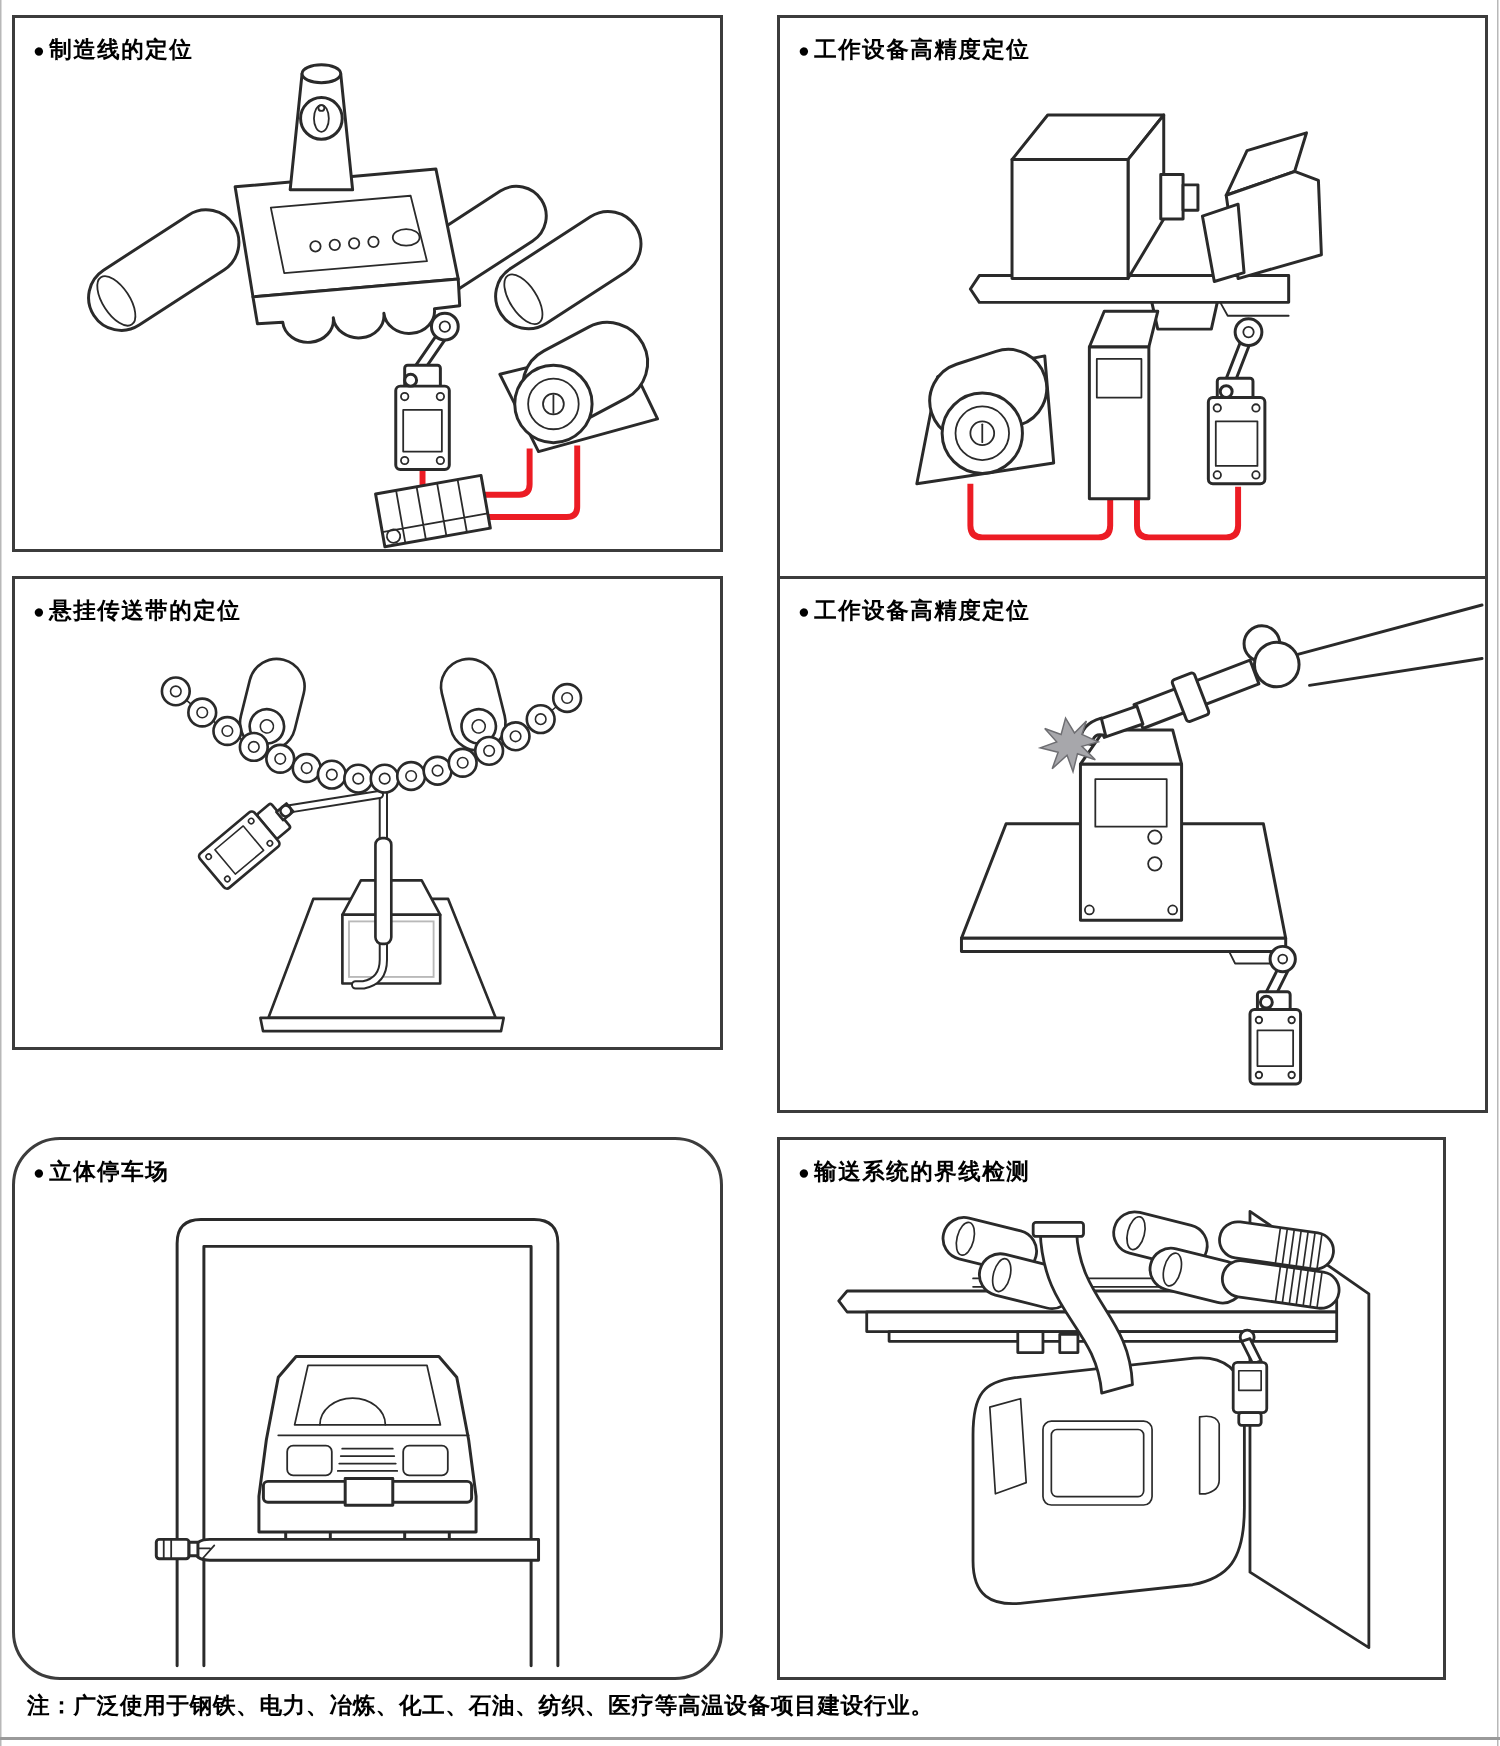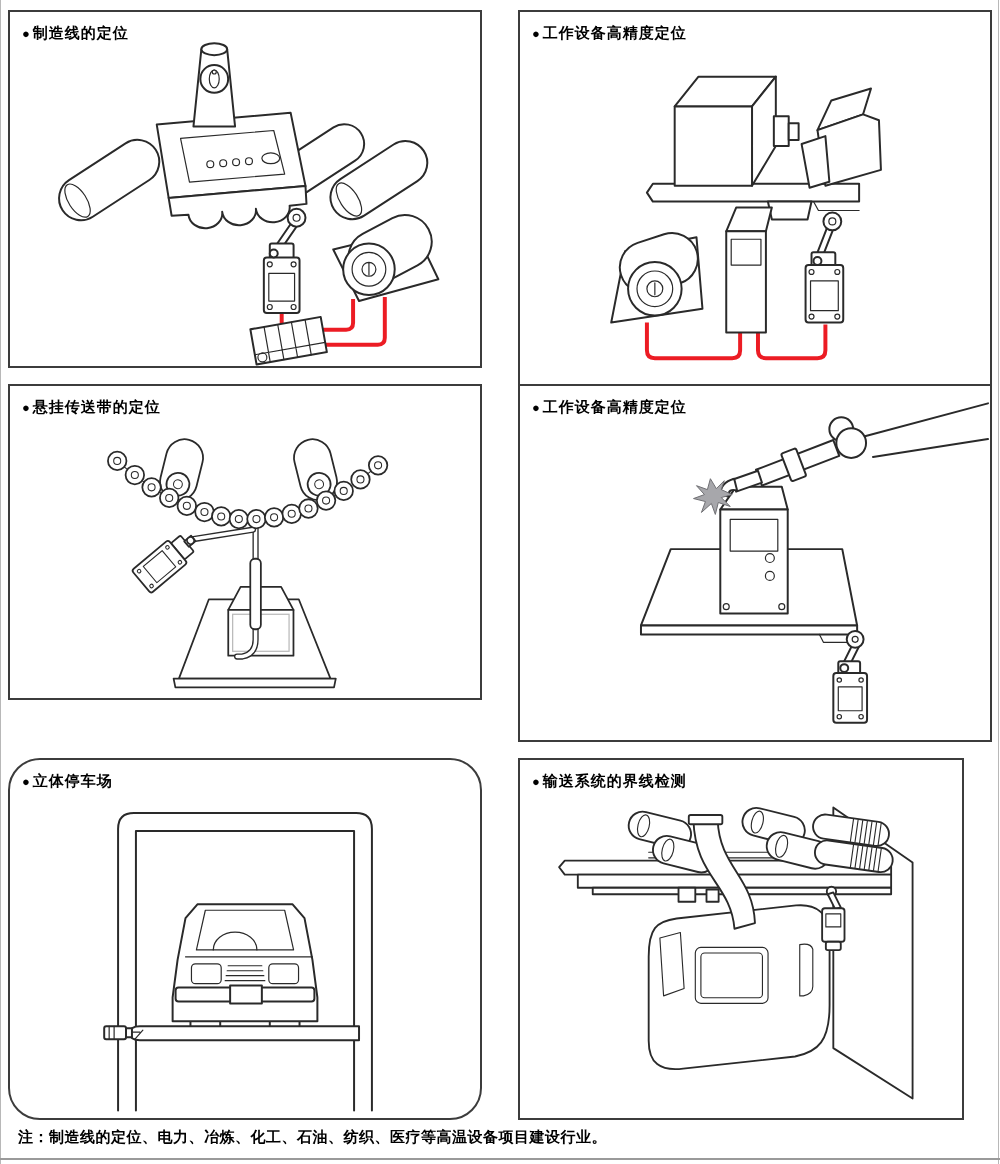--- a/index.html
+++ b/index.html
@@ -398,13 +398,13 @@
     <g>
       <circle class="fw" cx="334" cy="128" r="5"></circle>
       <polygon class="fw" points="330,131 338,147 344,145 336,129"></polygon>
       <rect class="fw" x="324" y="146" width="24" height="36" rx="3"></rect>
       <rect class="thin" x="328" y="152" width="16" height="14"></rect>
       <rect class="fw" x="328" y="182" width="16" height="9" rx="2"></rect>
     </g>
   </svg>
 </div>
 
-<div class="note">注：制造线的定位、电力、冶炼、化工、石油、纺织、医疗等高温设备项目建设行业。</div>
+<div class="note">注：广泛使用于钢铁、电力、冶炼、化工、石油、纺织、医疗等高温设备项目建设行业。</div>
 
 </body></html>

